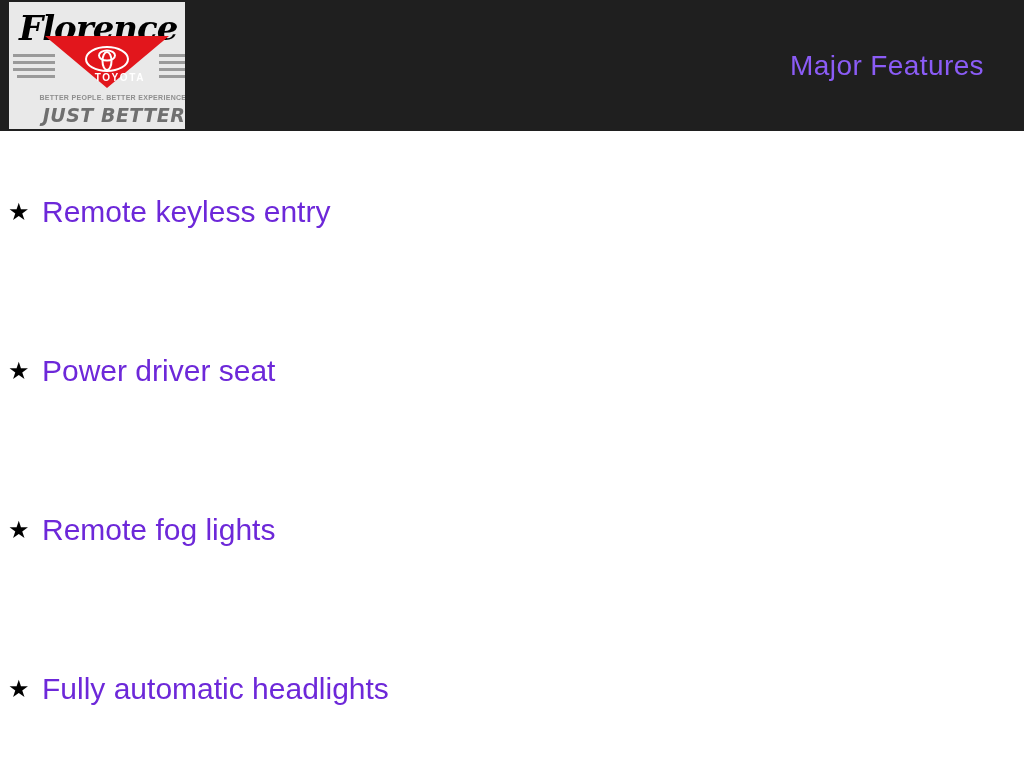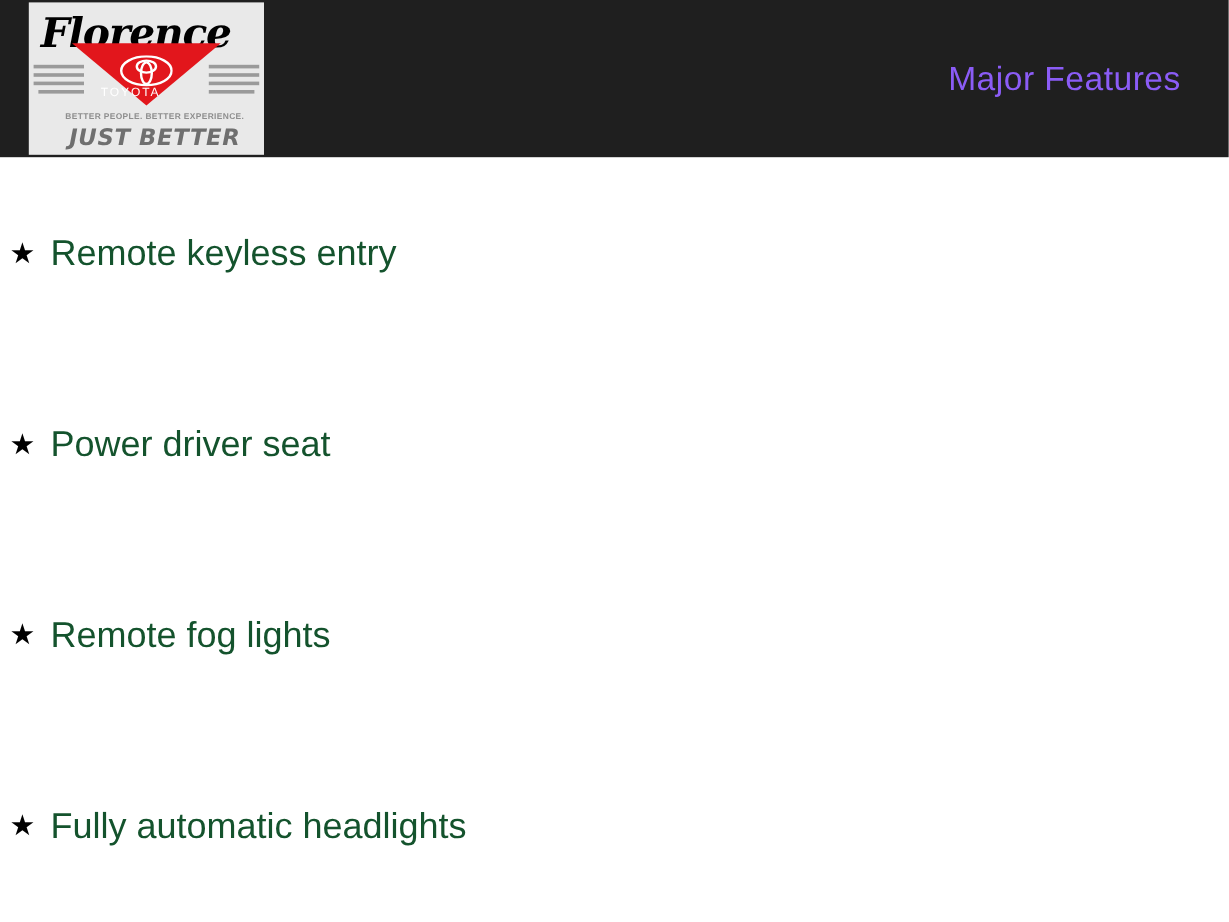--- a/index.html
+++ b/index.html
@@ -37,23 +37,23 @@
     top: 50px;
     font-size: 28px;
     color: #8b5cf6;
     letter-spacing: 0.4px;
     white-space: nowrap;
   }
 
   
   .logo {
     position: absolute;
-    left: 24px;
+    left: 9px;
     top: 2px;
-    width: 196px;
+    width: 176px;
     height: 127px;
     background: #e9e9e9;
     overflow: hidden;
   }
 
   .logo-script {
     position: absolute;
     left: 10px;
     top: 4px;
     width: 180px;
@@ -98,23 +98,23 @@
     top: 44px;
     width: 44px;
     height: 26px;
   }
 
   .logo-brand {
     position: absolute;
     left: 60px;
     top: 70px;
     width: 76px;
-    text-align: left;
+    text-align: right;
     font-size: 10px;
-    font-weight: normal;
+    font-weight: bold;
     letter-spacing: 1.6px;
     color: #ffffff;
   }
 
   .logo-tagline {
     position: absolute;
     left: 30px;
     top: 92px;
     width: 150px;
     text-align: center;
@@ -158,21 +158,21 @@
   .bullet-mark {
     width: 34px;
     font-size: 24px;
     line-height: 44px;
     color: #000000;
     text-align: left;
   }
 
   .bullet-text {
     font-size: 30px;
-    color: #14532d;
+    color: #6d28d9;
     line-height: 44px;
     white-space: nowrap;
   }
 
   .pos-0 { top: 59px; }
   .pos-1 { top: 218px; }
   .pos-2 { top: 377px; }
   .pos-3 { top: 536px; }
 </style>
 </head>

